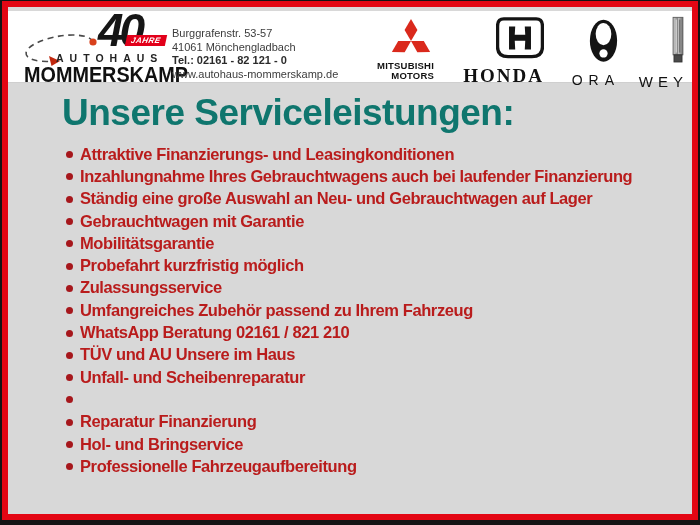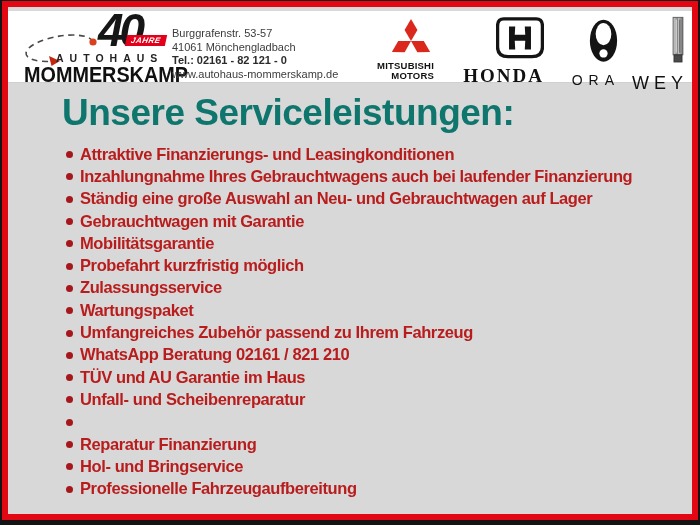--- a/index.html
+++ b/index.html
@@ -71,21 +71,21 @@
   .brand-mitsubishi { left: 356px; top: 7px; width: 70px; }
   .brand-mitsubishi .lbl { font-size: 9.5px; font-weight: bold; line-height: 9.5px; letter-spacing: 0.2px; margin-top: 3px; }
   .brand-honda { left: 436px; top: 6px; width: 100px; }
   .brand-honda .lbl {
     font-family: "Liberation Serif", serif;
     font-size: 19px; font-weight: bold; letter-spacing: 2px; margin-top: 2px;
   }
   .brand-ora { left: 548px; top: 7px; width: 64px; }
   .brand-ora .lbl { font-size: 14px; letter-spacing: 6px; margin-top: 3px; padding-left: 5px; }
   .brand-wey { left: 620px; top: 5px; width: 60px; }
-  .brand-wey .lbl { font-size: 18px; letter-spacing: 5px; margin-top: 3px; padding-left: 4px; }
+  .brand-wey .lbl { font-size: 15px; letter-spacing: 5px; margin-top: 3px; padding-left: 4px; }
 
   
   .content {
     position: absolute; left: 0; top: 73px; right: 0; bottom: 0;
     padding: 12px 20px 0 54px;
   }
   .title {
     font-size: 37px; font-weight: bold; color: #0f766e;
     letter-spacing: -0.5px;
   }
@@ -209,33 +209,29 @@
         <li>
             <span class="bullet"></span>
             <span>Probefahrt kurzfristig möglich</span>
           </li>
         <li>
             <span class="bullet"></span>
             <span>Zulassungsservice</span>
           </li>
         <li>
             <span class="bullet"></span>
-            <span>Wartungspaket</span>
-          </li>
-        <li>
-            <span class="bullet"></span>
             <span>Umfangreiches Zubehör passend zu Ihrem Fahrzeug</span>
           </li>
         <li>
             <span class="bullet"></span>
             <span>WhatsApp Beratung 02161 / 821 210</span>
           </li>
         <li>
             <span class="bullet"></span>
-            <span>TÜV und AU Garantie im Haus</span>
+            <span>TÜV und AU Unsere im Haus</span>
           </li>
         <li>
             <span class="bullet"></span>
             <span>Unfall- und Scheibenreparatur</span>
           </li>
         <li>
             <span class="bullet"></span>
           </li>
         <li>
             <span class="bullet"></span>

